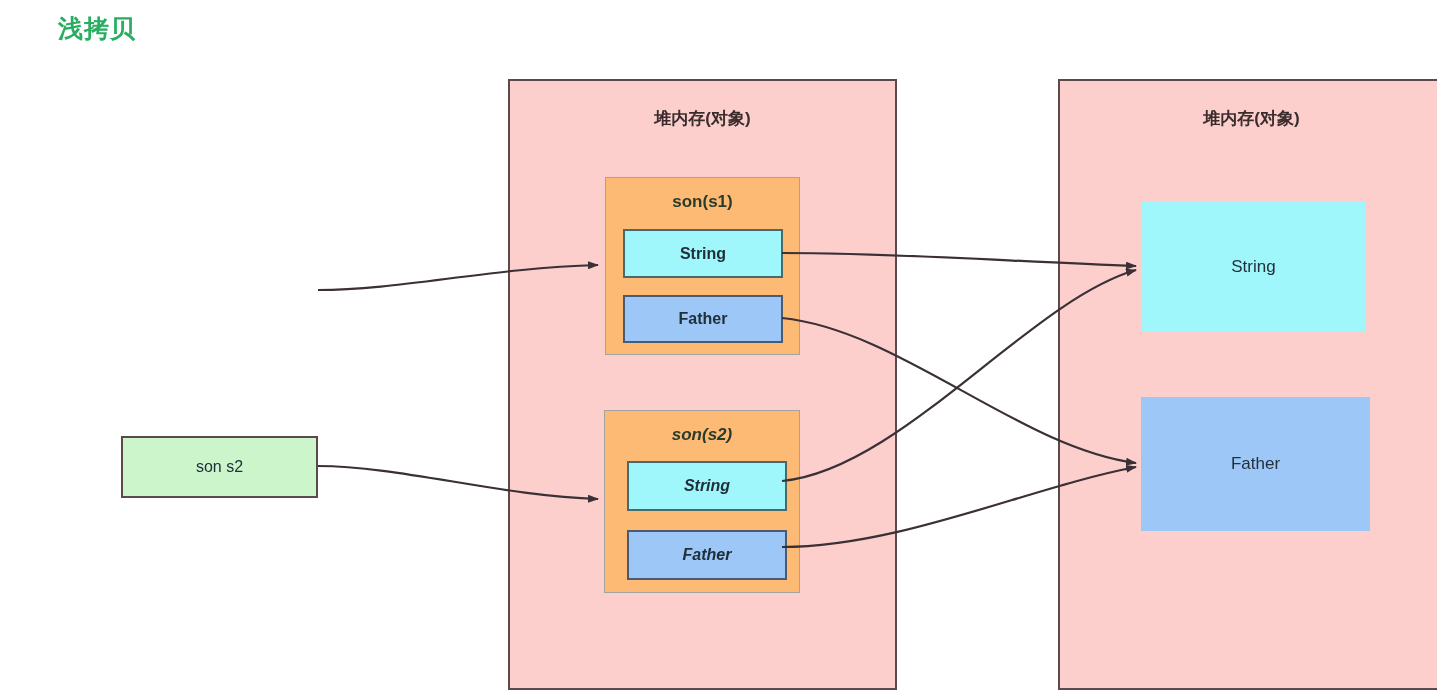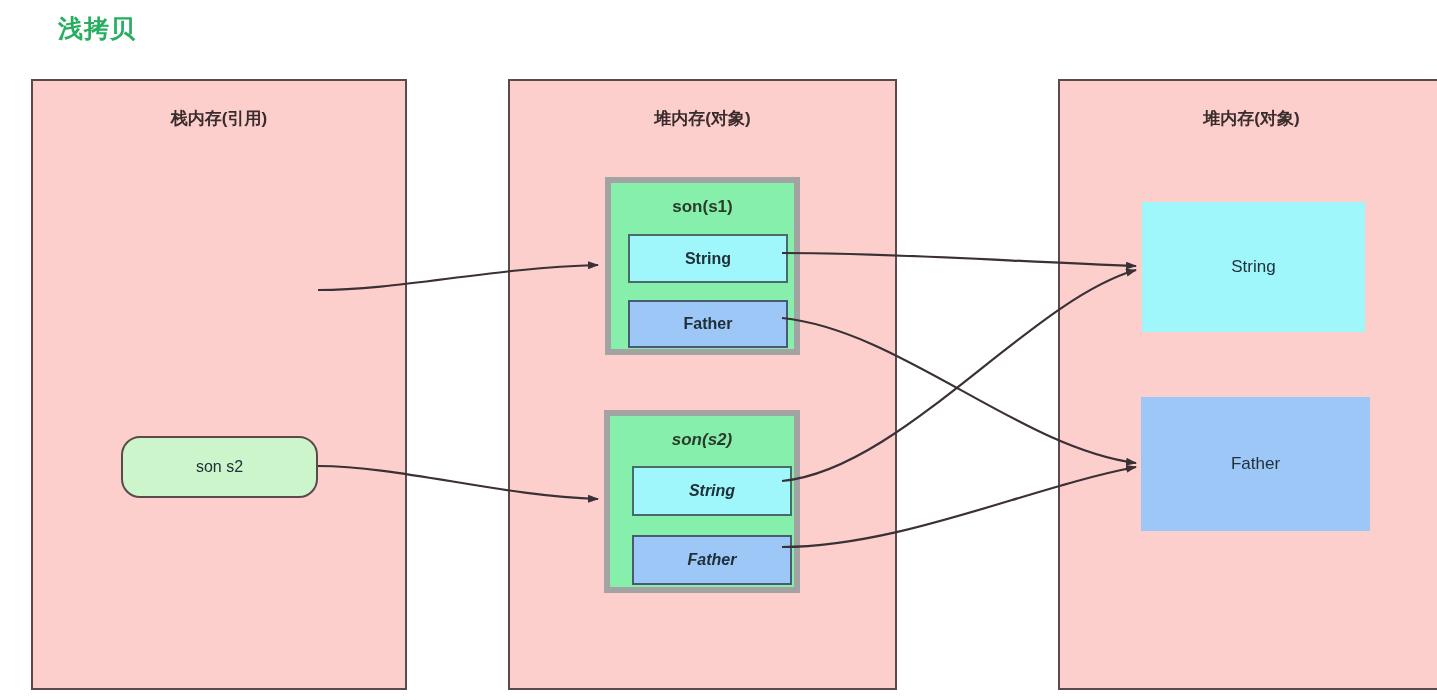--- a/index.html
+++ b/index.html
@@ -63,22 +63,22 @@
     justify-content: center;
     font-size: 16px;
     color: #20303a;
     white-space: nowrap;
   }
   .box-green {
     background: #ccf5cc;
     border: 2px solid #5c4a4a;
   }
   .box-group {
-    background: #86efac;
-    border: 6px solid #a3a3a3;
+    background: #fdba74;
+    border: 1px solid #a3a3a3;
     display: block;
   }
   .group-title {
     position: absolute;
     left: 0;
     right: 0;
     top: 14px;
     text-align: center;
     font-size: 17px;
     font-weight: bold;
@@ -101,21 +101,21 @@
     font-weight: normal;
     border-width: 2px;
     border-color: #4a4f57;
     color: #22313c;
   }
   .box-cyan-lg { background: #9ff7fb; }
   .box-blue-lg { background: #9dc7f7; }
 
   
   #ref-s1 { left: 101px; top: 258px; width: 197px; height: 63px; }
-  #ref-s2 { left: 101px; top: 436px; width: 197px; height: 62px; border-radius: 19px; }
+  #ref-s2 { left: 101px; top: 436px; width: 197px; height: 62px; }
 
   
   #group-s1 { left: 585px; top: 177px; width: 195px; height: 178px; }
   #group-s2 { left: 584px; top: 410px; width: 196px; height: 183px; font-style: italic; }
 
   #s1-string { left: 17px;  top: 51px;  width: 160px; height: 49px; }
   #s1-father { left: 17px;  top: 117px; width: 160px; height: 48px; }
   #s2-string { left: 22px;  top: 50px;  width: 160px; height: 50px; }
   #s2-father { left: 22px;  top: 119px; width: 160px; height: 50px; }
 
@@ -132,23 +132,20 @@
     pointer-events: none;
   }
 </style>
 </head>
 <body>
 
 <div id="diagram">
 
   <div class="page-title">浅拷贝</div>
 
-  <div class="panel" id="panel-stack">
-    <div class="panel-title">栈内存(引用)</div>
-  </div>
 
   <div class="box box-green" id="ref-s2">
     <span>son s2</span>
   </div>
 
   <div class="panel" id="panel-heap1">
     <div class="panel-title">堆内存(对象)</div>
   </div>
 
   <div class="box box-group" id="group-s1">

